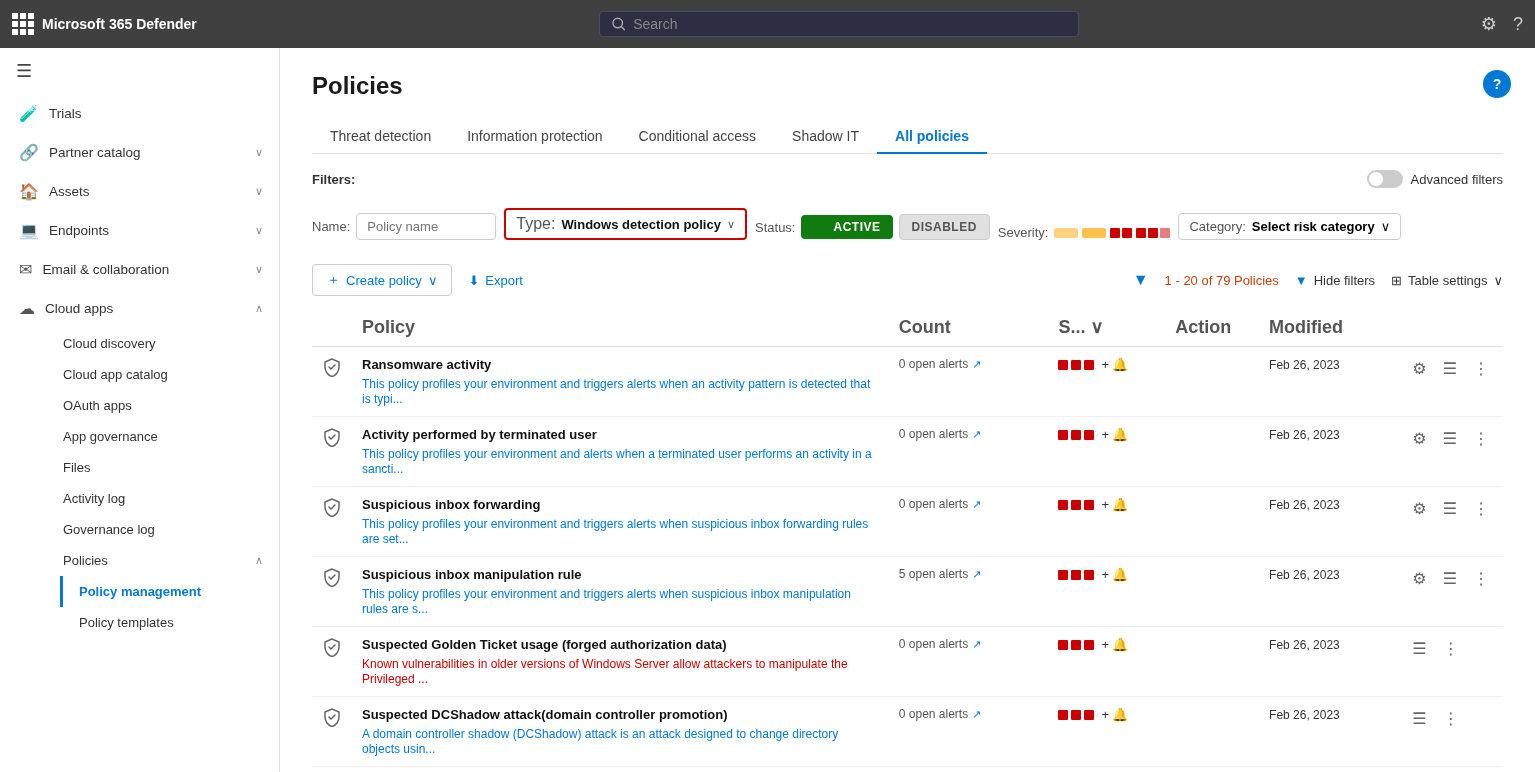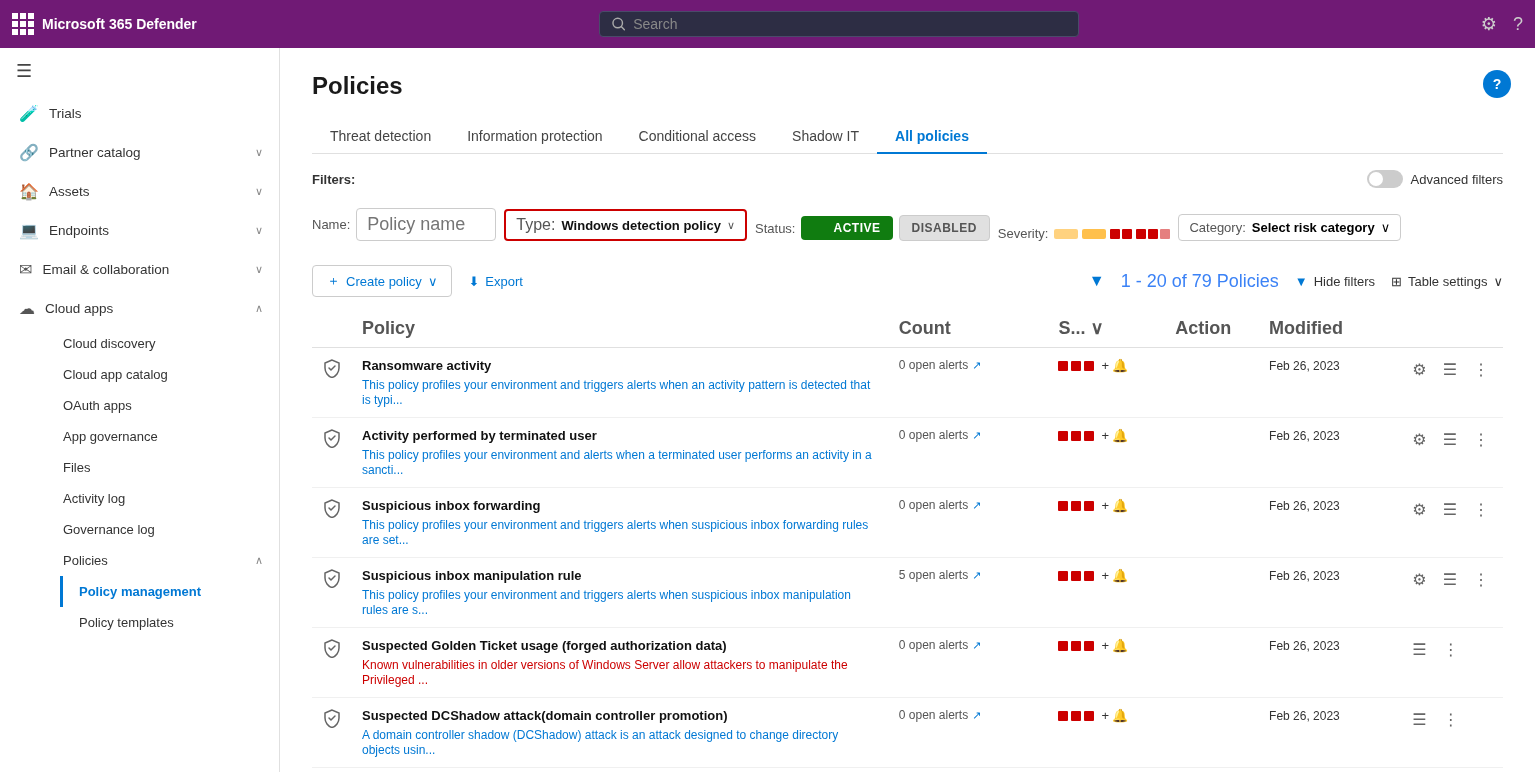--- a/index.html
+++ b/index.html
@@ -1,20 +1,20 @@
 <!DOCTYPE html>
 <html><head>
   <meta charset="utf-8">
   <style>
     * { box-sizing: border-box; margin: 0; padding: 0; font-family: 'Segoe UI', Arial, sans-serif; }
     body { display: flex; flex-direction: column; height: 100vh; overflow: hidden; background: #f3f2f1; }
 
     
     .topbar {
-      background: #701a75;
+      background: #404040;
       display: flex;
       align-items: center;
       height: 48px;
       padding: 0 12px;
       flex-shrink: 0;
       gap: 12px;
     }
     .topbar-brand {
       display: flex;
       align-items: center;
@@ -201,21 +201,21 @@
       display: flex;
       align-items: center;
       gap: 6px;
       font-size: 13px;
     }
     .filter-label { color: #555; font-weight: 500; }
     .filter-input {
       border: 1px solid #ccc;
       border-radius: 4px;
       padding: 5px 10px;
-      font-size: 18px;
+      font-size: 13px;
       color: #737373;
       background: white;
       outline: none;
       width: 140px;
     }
     .filter-type-box {
       display: flex;
       align-items: center;
       gap: 6px;
       border: 2px solid #c00;
@@ -293,21 +293,21 @@
     }
     .toolbar-right-item {
       display: flex;
       align-items: center;
       gap: 6px;
       font-size: 13px;
       color: #333;
       cursor: pointer;
     }
     .filter-icon { color: #0078d4; }
-    .count-text { color: #3b82f6; font-size: 18px; }
+    .count-text { color: #c2410c; font-size: 13px; }
 
     
     .policy-table { width: 100%; border-collapse: collapse; }
     .policy-table thead tr { border-bottom: 1px solid #e0e0e0; }
     .policy-table th {
       text-align: left;
       font-size: 18px;
       font-weight: 600;
       color: #555;
       padding: 8px 10px;

